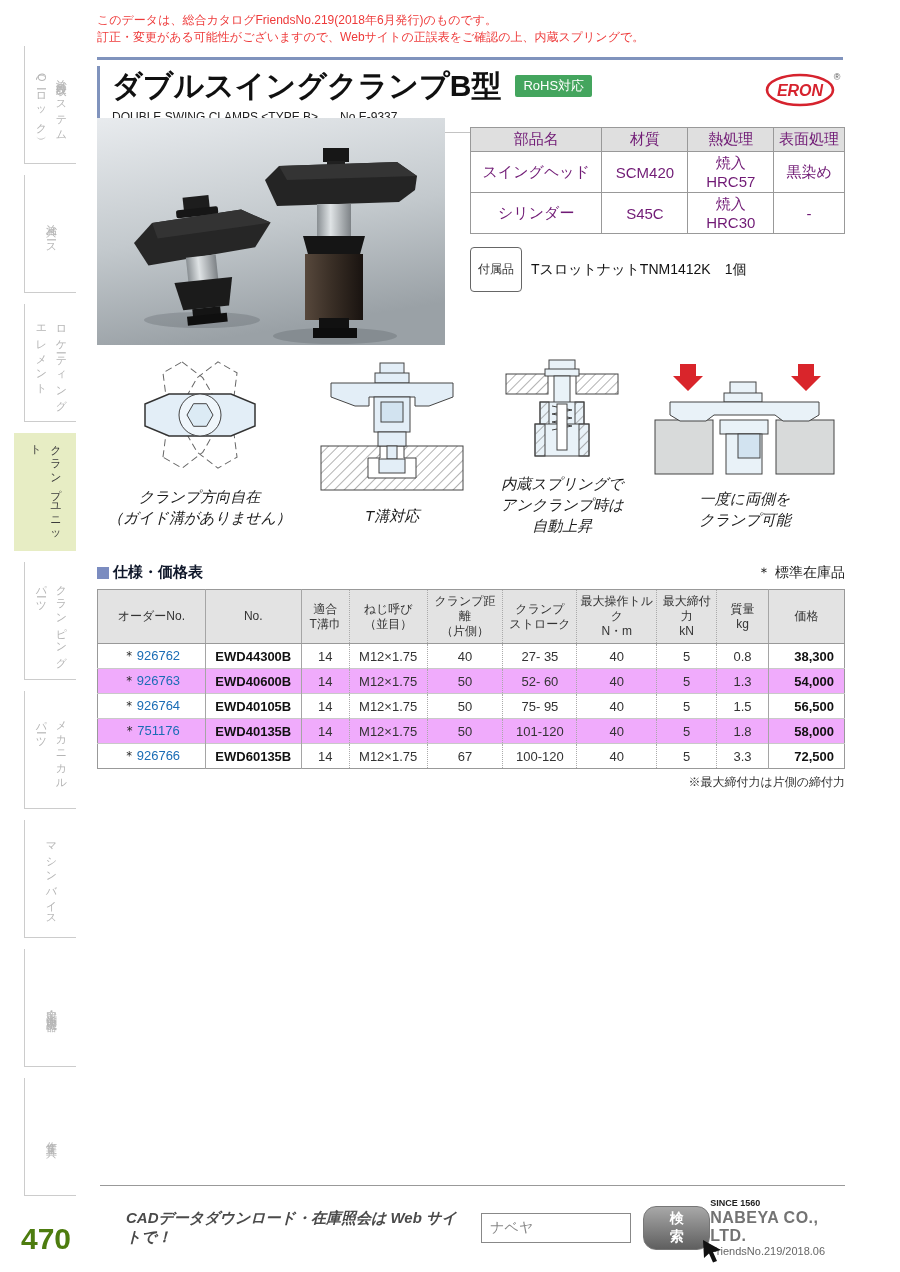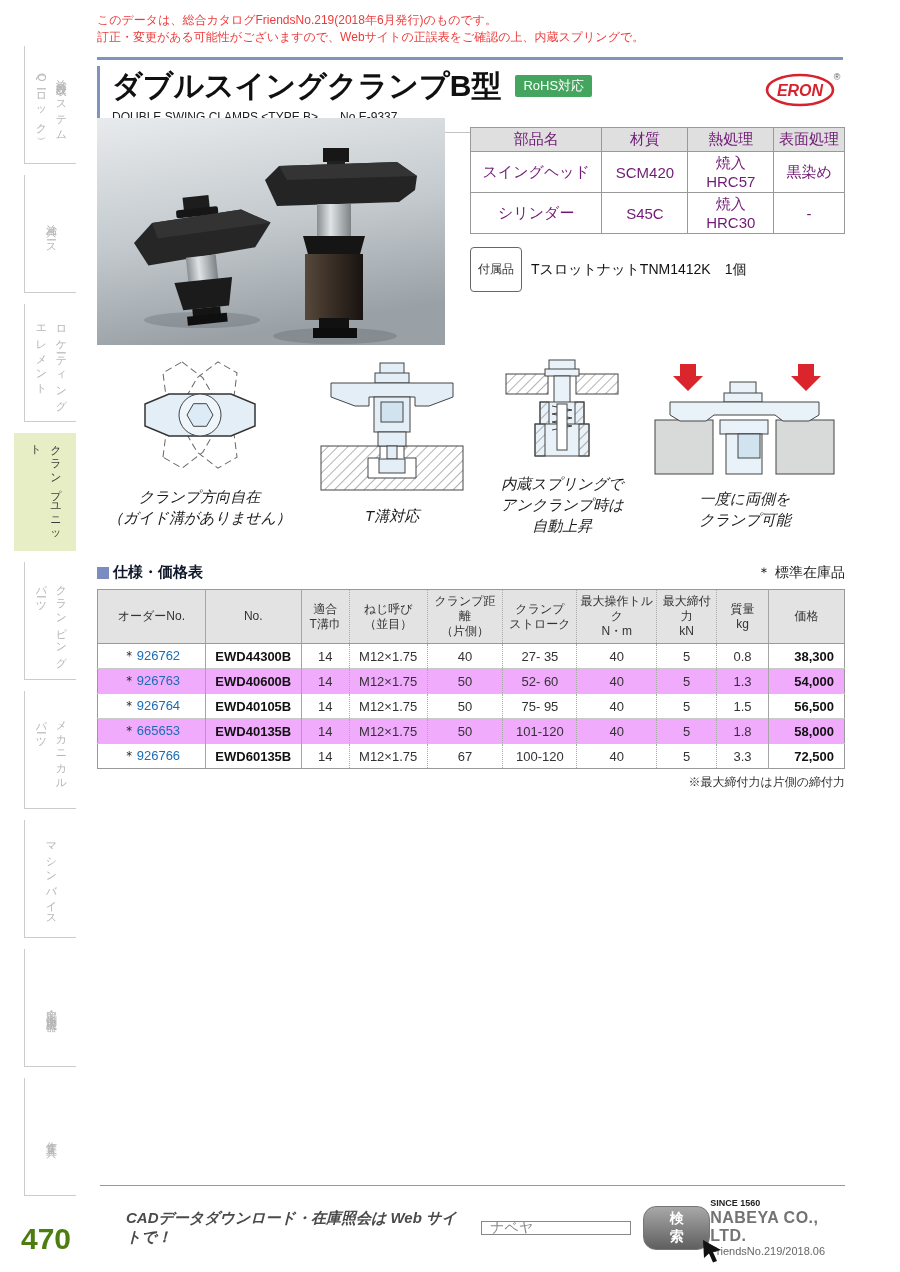--- a/index.html
+++ b/index.html
@@ -69,21 +69,21 @@
   .spec-table td.no-cell { font-weight:bold; color:#111; }
   .spec-table td.price { text-align:right; padding-right:10px; font-weight:bold; color:#111; border-right:none; }
   .order-mark { color:#222; margin-right:1px; }
   .order-link { color:#1a6cb5; }
   .spec-footnote { text-align:right; font-size:12px; color:#333; margin-top:5px; }
 
   
   .footer { position:absolute; left:100px; right:55px; bottom:14px;
             border-top:1px solid #999; padding-top:12px; display:flex; align-items:center; }
   .cad-text { margin-left:26px; font-size:15px; font-weight:bold; font-style:italic; color:#4a4a4a; }
-  .search-input { margin-left:16px; width:150px; height:14px; border:1px solid #888;
+  .search-input { margin-left:16px; width:150px; height:30px; border:1px solid #888;
                   font-size:14px; color:#888; padding:2px 8px; font-family:"Liberation Sans", sans-serif; }
   .search-btn { position:relative; margin-left:12px; border:1px solid #777; border-radius:13px;
                 background:linear-gradient(#a8a8a8,#5f5f5f); color:#fff; font-weight:bold;
                 font-size:14px; letter-spacing:7px; padding:3px 10px 3px 17px;
                 font-family:"Liberation Sans", sans-serif; }
   .cursor-icon { position:absolute; right:-14px; bottom:-14px; }
   .nabeya { margin-left:auto; text-align:left; line-height:1.15; }
   .nabeya .since { font-size:9px; font-weight:bold; color:#222; }
   .nabeya .company { font-size:16px; font-weight:bold; color:#737373; letter-spacing:0.5px; }
   .nabeya .edition { font-size:11px; color:#666; }
@@ -381,21 +381,21 @@
         <td>14</td>
         <td>M12×1.75</td>
         <td>50</td>
         <td>75- 95</td>
         <td>40</td>
         <td>5</td>
         <td class="bs">1.5</td>
         <td class="price">56,500</td>
       </tr>
       <tr class="alt">
-        <td class="bs"><span class="order-mark">＊</span><span class="order-link">665653</span></td>
+        <td class="bs"><span class="order-mark">＊</span><span class="order-link">751176</span></td>
         <td class="bs no-cell">EWD40135B</td>
         <td>14</td>
         <td>M12×1.75</td>
         <td>50</td>
         <td>101-120</td>
         <td>40</td>
         <td>5</td>
         <td class="bs">1.8</td>
         <td class="price">58,000</td>
       </tr>

